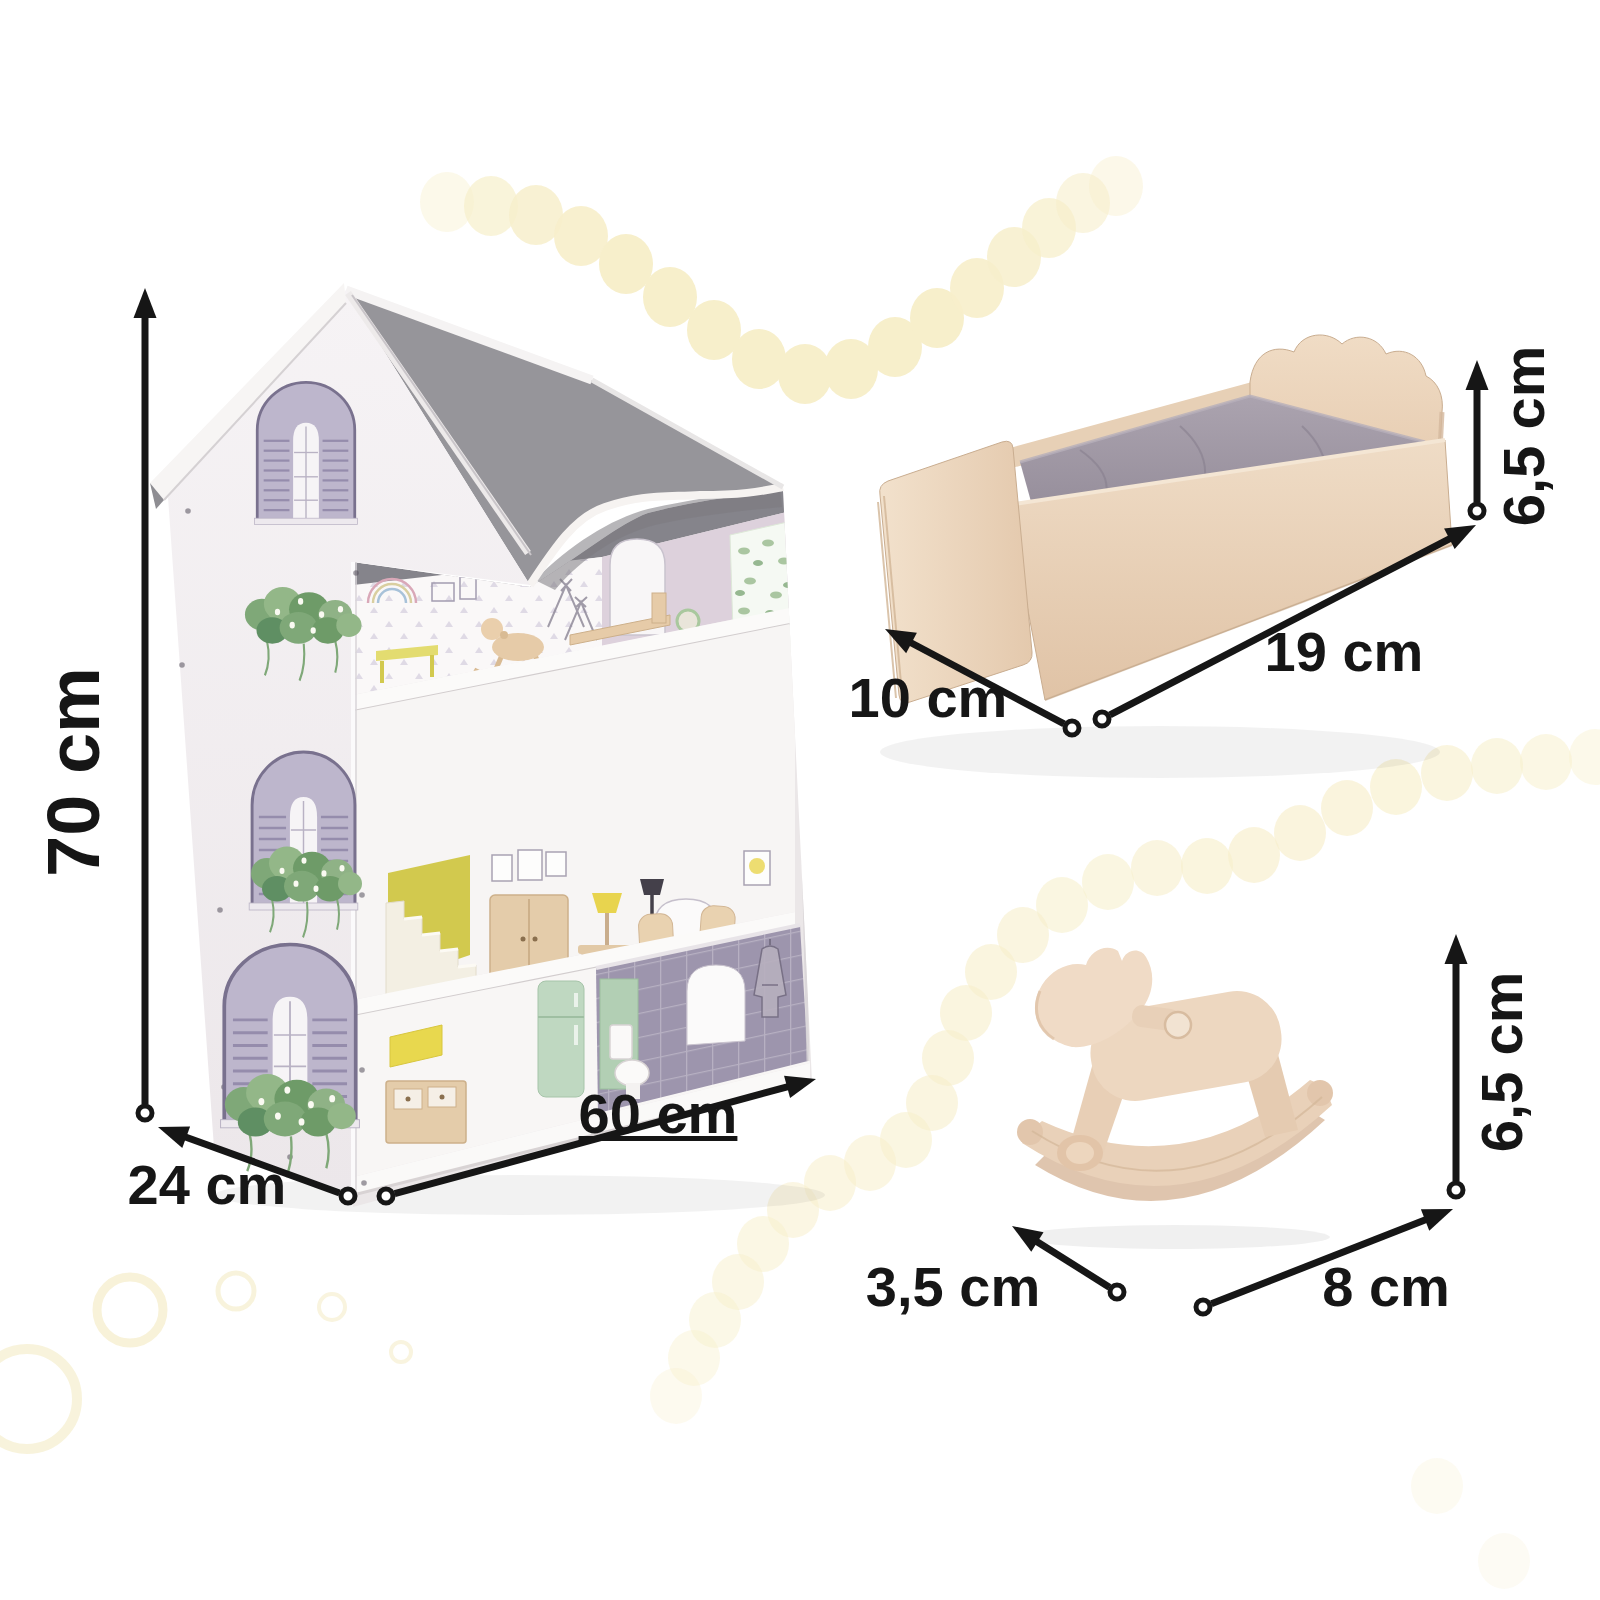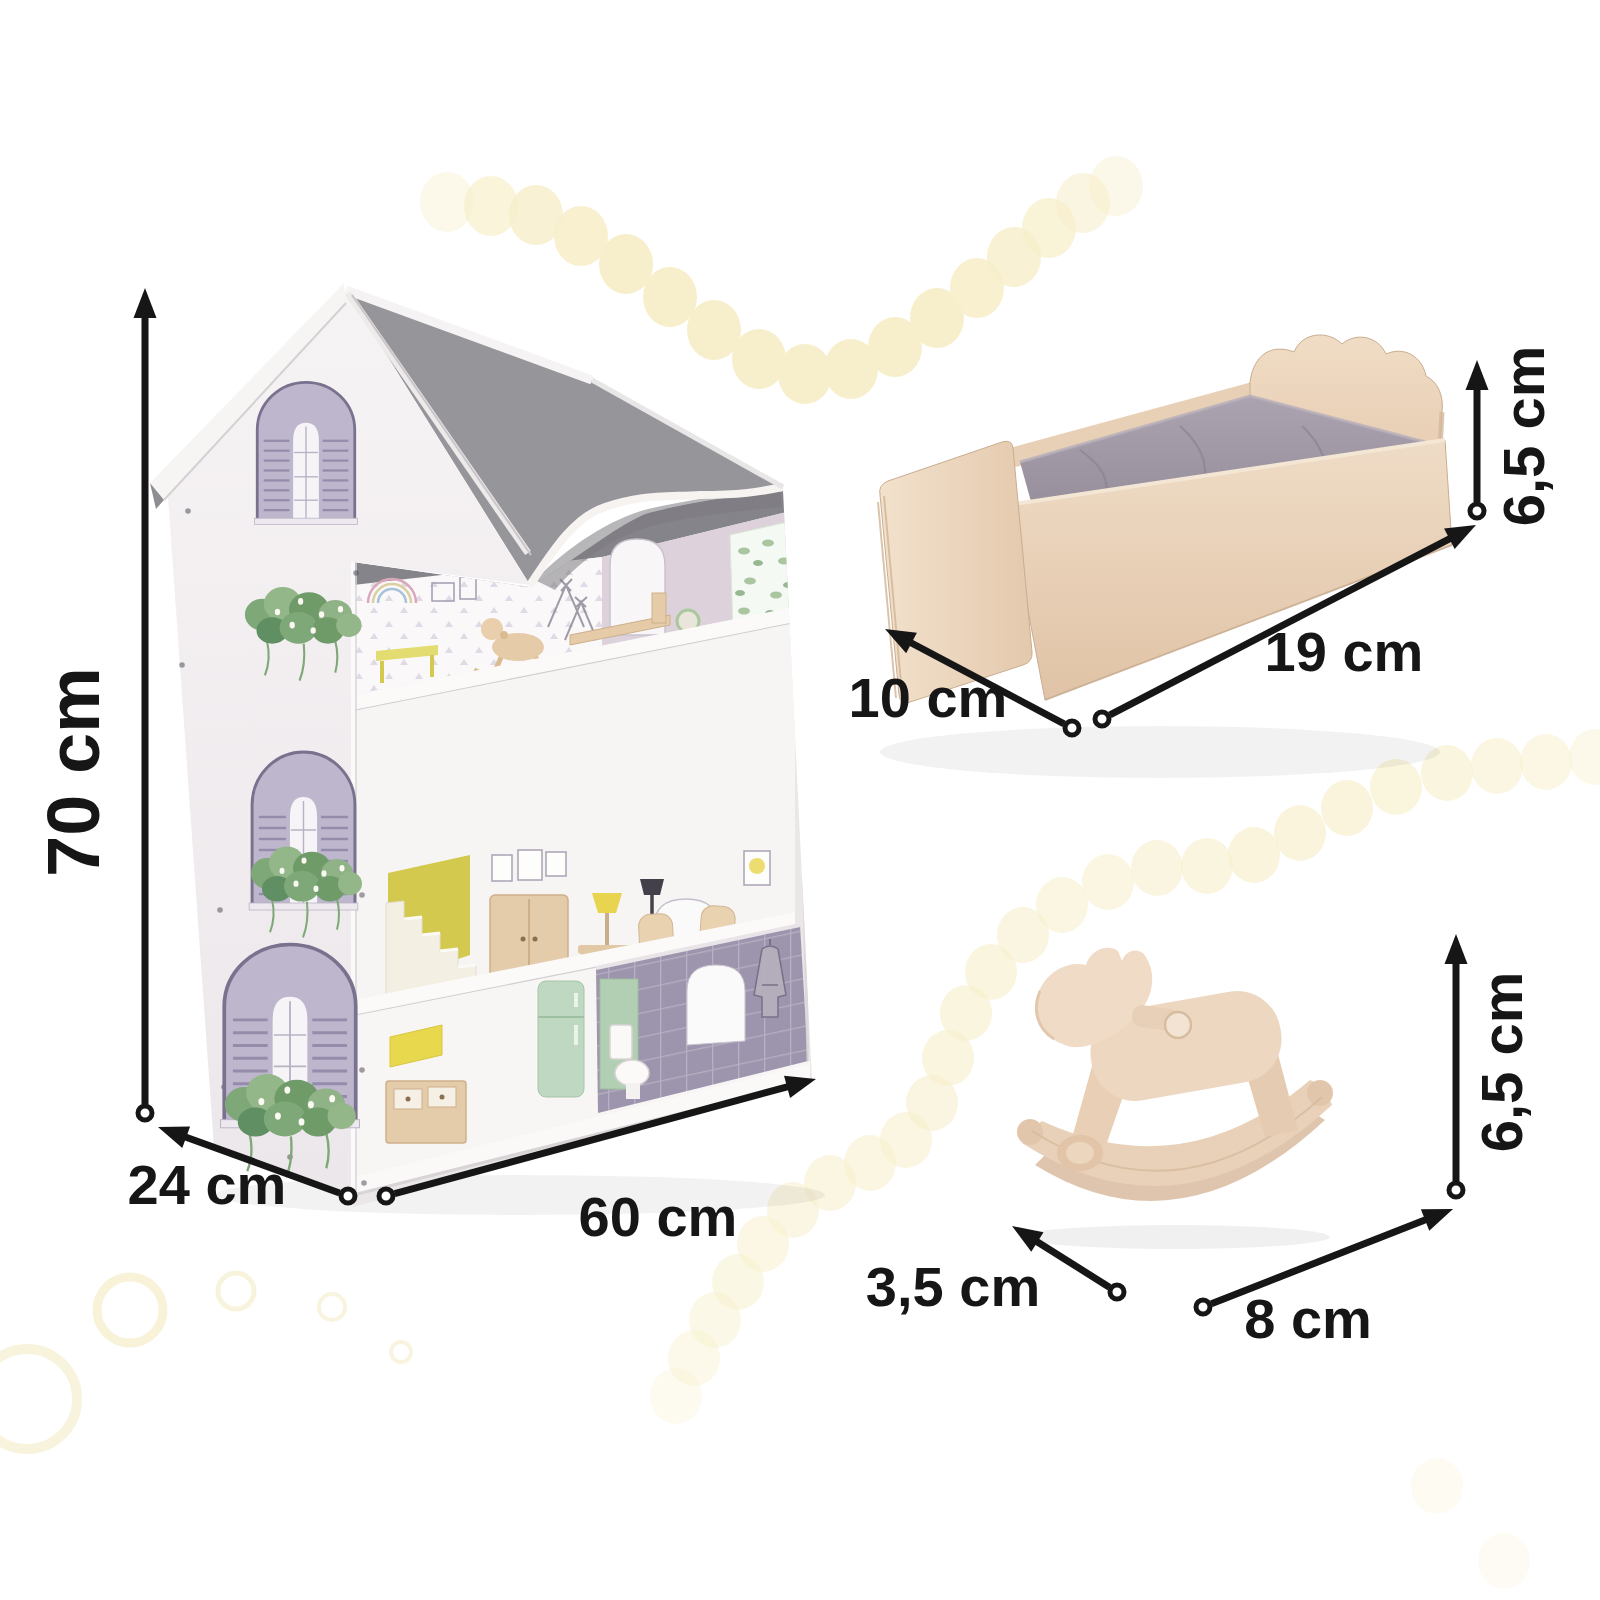--- a/index.html
+++ b/index.html
@@ -12,26 +12,26 @@
   #horse-illustration{left:980px;top:925px;z-index:1;}
   #annotation-layer{left:0;top:0;z-index:2;}
   .dim-label{position:absolute;z-index:3;font-weight:bold;color:#161616;white-space:nowrap;
              transform:translate(-50%,-50%);line-height:1;}
   .dim-label.vertical{transform:translate(-50%,-50%) rotate(-90deg);}
   .fs-h{font-size:74px;}
   .fs-n{font-size:56px;}
   .fs-v{font-size:58px;}
   .lbl-house-h{left:74px;top:772px;}
   .lbl-house-d{left:183px;top:1185px;margin-left:24px;}
-  .lbl-house-w{left:658px;top:1217px;}
+  .lbl-house-w{left:658px;top:1114px;text-decoration:underline;}
   .lbl-bed-h{left:1524px;top:436px;}
   .lbl-bed-l{left:1344px;top:652px;}
   .lbl-bed-d{left:928px;top:698px;text-align:center;}
   .lbl-horse-h{left:1502px;top:1062px;}
-  .lbl-horse-l{left:1308px;top:1287px;margin-top:32px;}
+  .lbl-horse-l{left:1386px;top:1287px;}
   .lbl-horse-d{left:953px;top:1287px;}
 </style>
 </head>
 <body>
 
 <div id="canvas">
 
   <svg id="decor-layer" width="1600" height="1600" viewBox="0 0 1600 1600">
       <ellipse cx="447" cy="202" rx="27" ry="30" fill="#F7EFCB" opacity="0.4"></ellipse>
       <ellipse cx="491" cy="206" rx="27" ry="30" fill="#F7EFCB" opacity="0.7"></ellipse>

